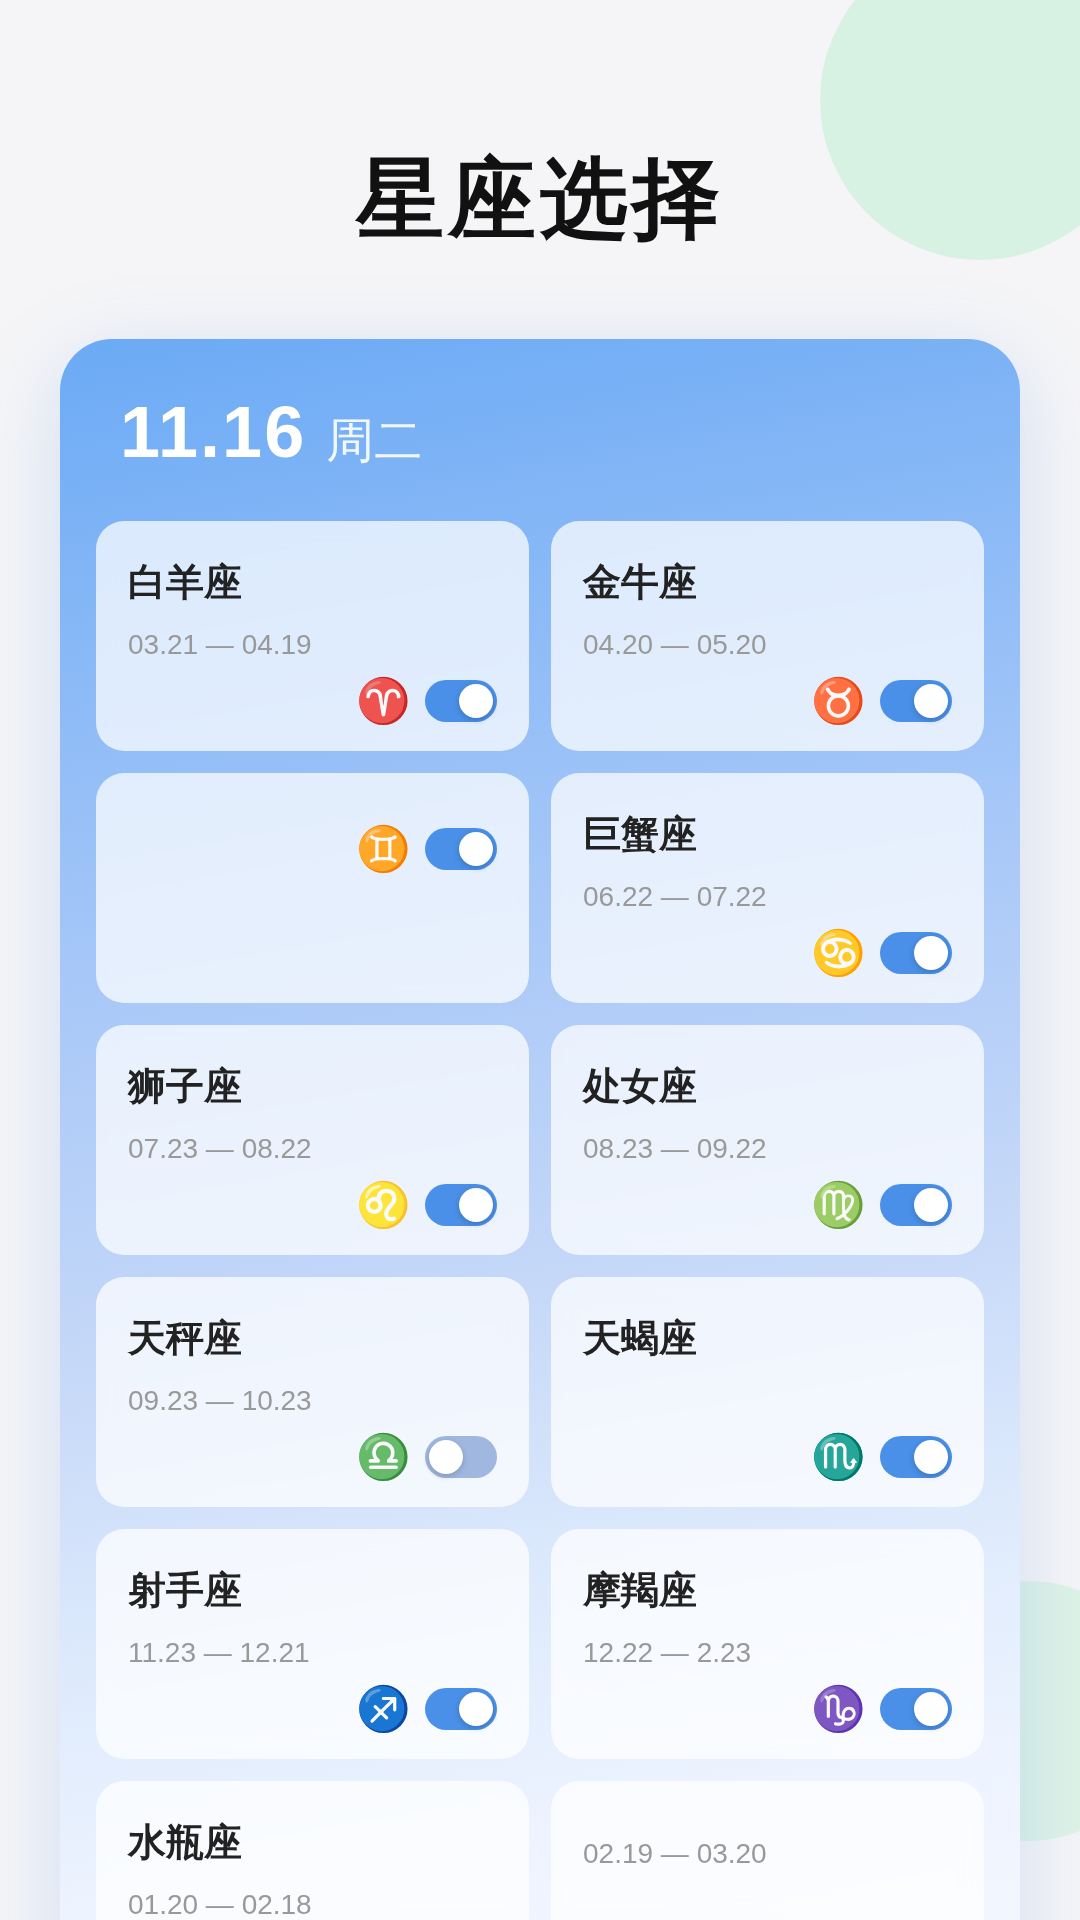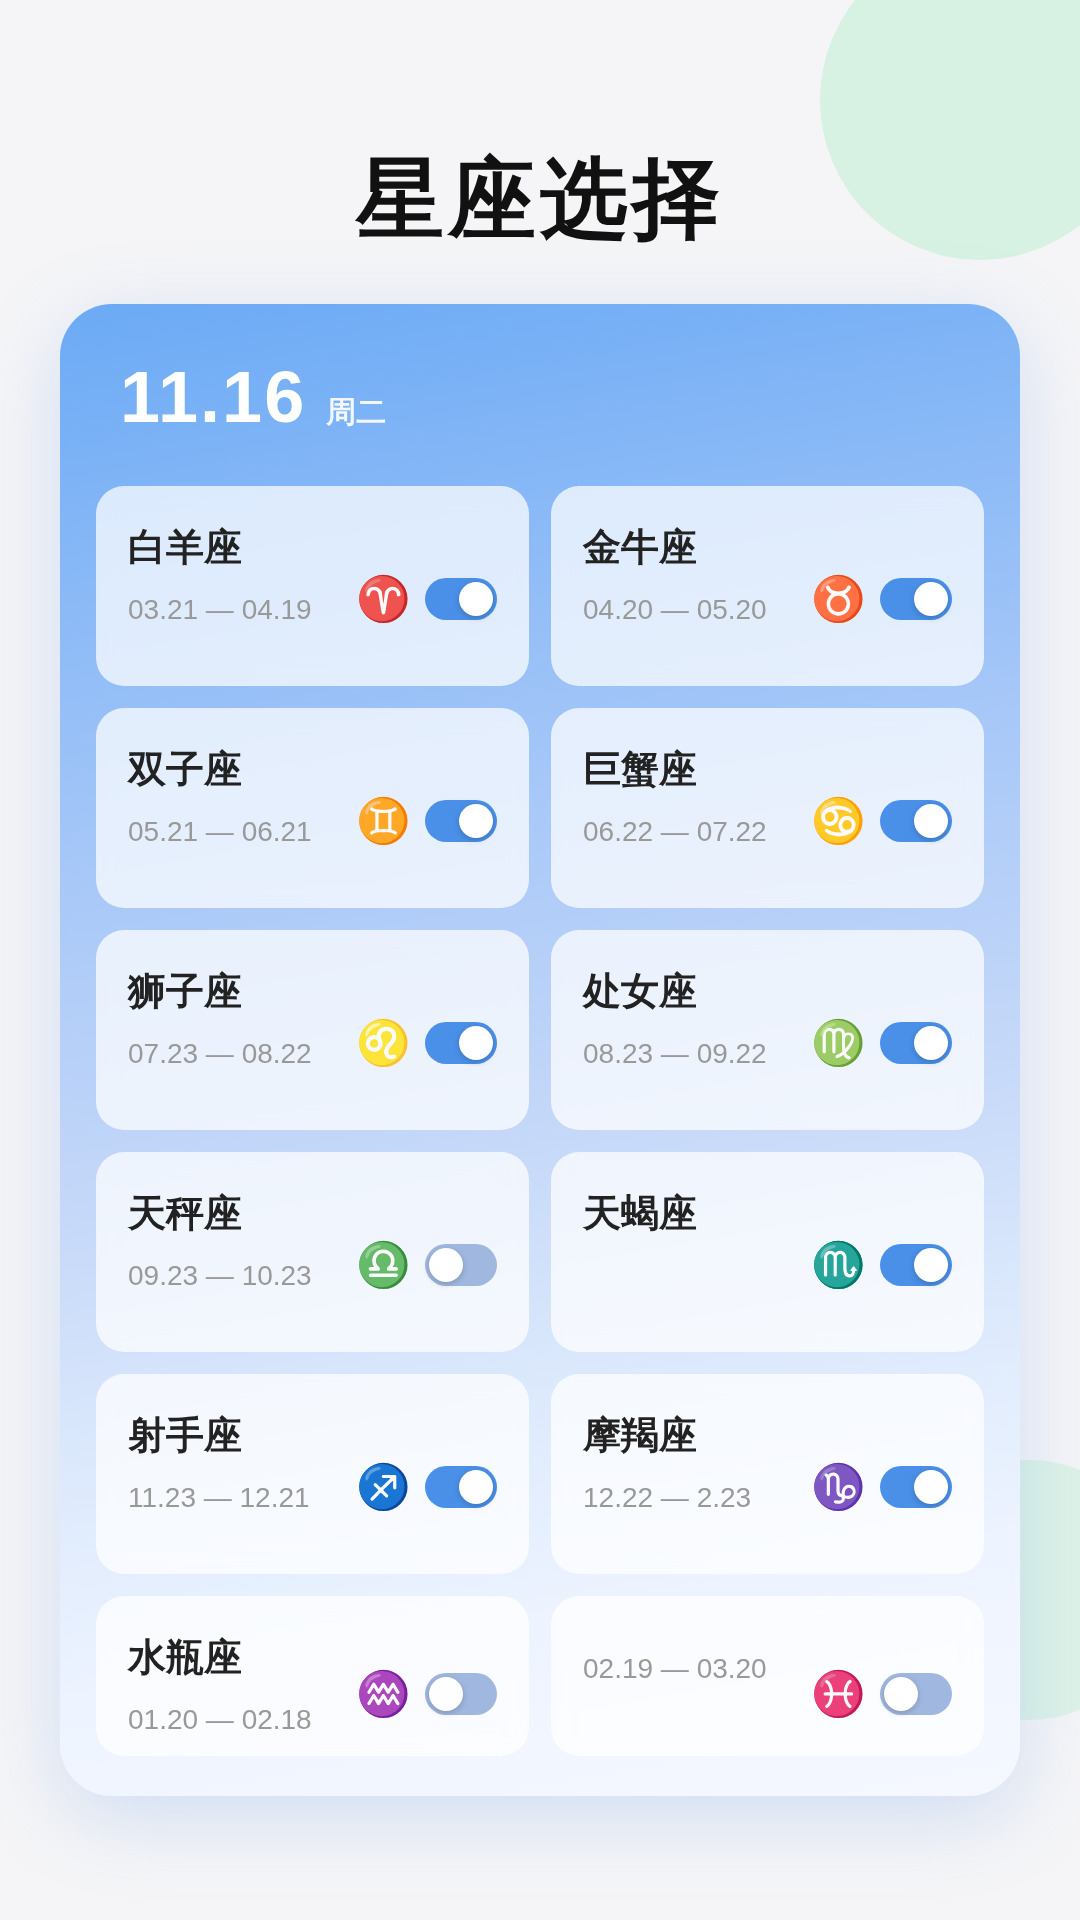--- a/index.html
+++ b/index.html
@@ -36,21 +36,21 @@
     }
 
     .page-title {
       position: relative;
       z-index: 1;
       text-align: center;
       font-size: 88px;
       font-weight: 900;
       color: #111;
       padding-top: 140px;
-      padding-bottom: 45px;
+      padding-bottom: 80px;
       letter-spacing: 4px;
     }
 
     
     .main-card {
       position: relative;
       z-index: 1;
       margin: 0 60px;
       border-radius: 52px;
       background: linear-gradient(170deg, #6baaf5 0%, #a8c8f8 35%, #c5d8f8 55%, #dce9fc 70%, #eef4ff 85%, #f5f8ff 100%);
@@ -68,41 +68,42 @@
       align-items: baseline;
       gap: 20px;
     }
     .card-date-number {
       font-size: 72px;
       font-weight: 700;
       color: #fff;
       letter-spacing: 2px;
     }
     .card-date-day {
-      font-size: 30px;
-      font-weight: 700;
+      font-size: 48px;
+      font-weight: 400;
       color: rgba(255,255,255,0.9);
     }
 
     
     .zodiac-grid {
       display: grid;
       grid-template-columns: 1fr 1fr;
       gap: 22px;
       padding: 0 36px;
     }
 
     .zodiac-card {
       background: rgba(255,255,255,0.72);
       border-radius: 28px;
       padding: 36px 32px 28px 32px;
       position: relative;
       backdrop-filter: blur(10px);
       min-height: 200px;
       display: flex;
+      flex-direction: column;
       justify-content: space-between;
     }
 
     .zodiac-name {
       font-size: 38px;
       font-weight: 600;
       color: #222;
       margin-bottom: 10px;
     }
     .zodiac-dates {
@@ -195,24 +196,20 @@
     <div>
       <div class="zodiac-name">金牛座</div>
       <div class="zodiac-dates">04.20 — 05.20</div>
     </div>
     <div class="zodiac-bottom">
       <span class="zodiac-symbol">♉</span>
       <div class="toggle"></div>
     </div>
   </div>
       <div class="zodiac-card">
-    <div>
-      <div class="zodiac-name">双子座</div>
-      <div class="zodiac-dates">05.21 — 06.21</div>
-    </div>
     <div class="zodiac-bottom">
       <span class="zodiac-symbol">♊</span>
       <div class="toggle"></div>
     </div>
   </div>
       <div class="zodiac-card">
     <div>
       <div class="zodiac-name">巨蟹座</div>
       <div class="zodiac-dates">06.22 — 07.22</div>
     </div>

